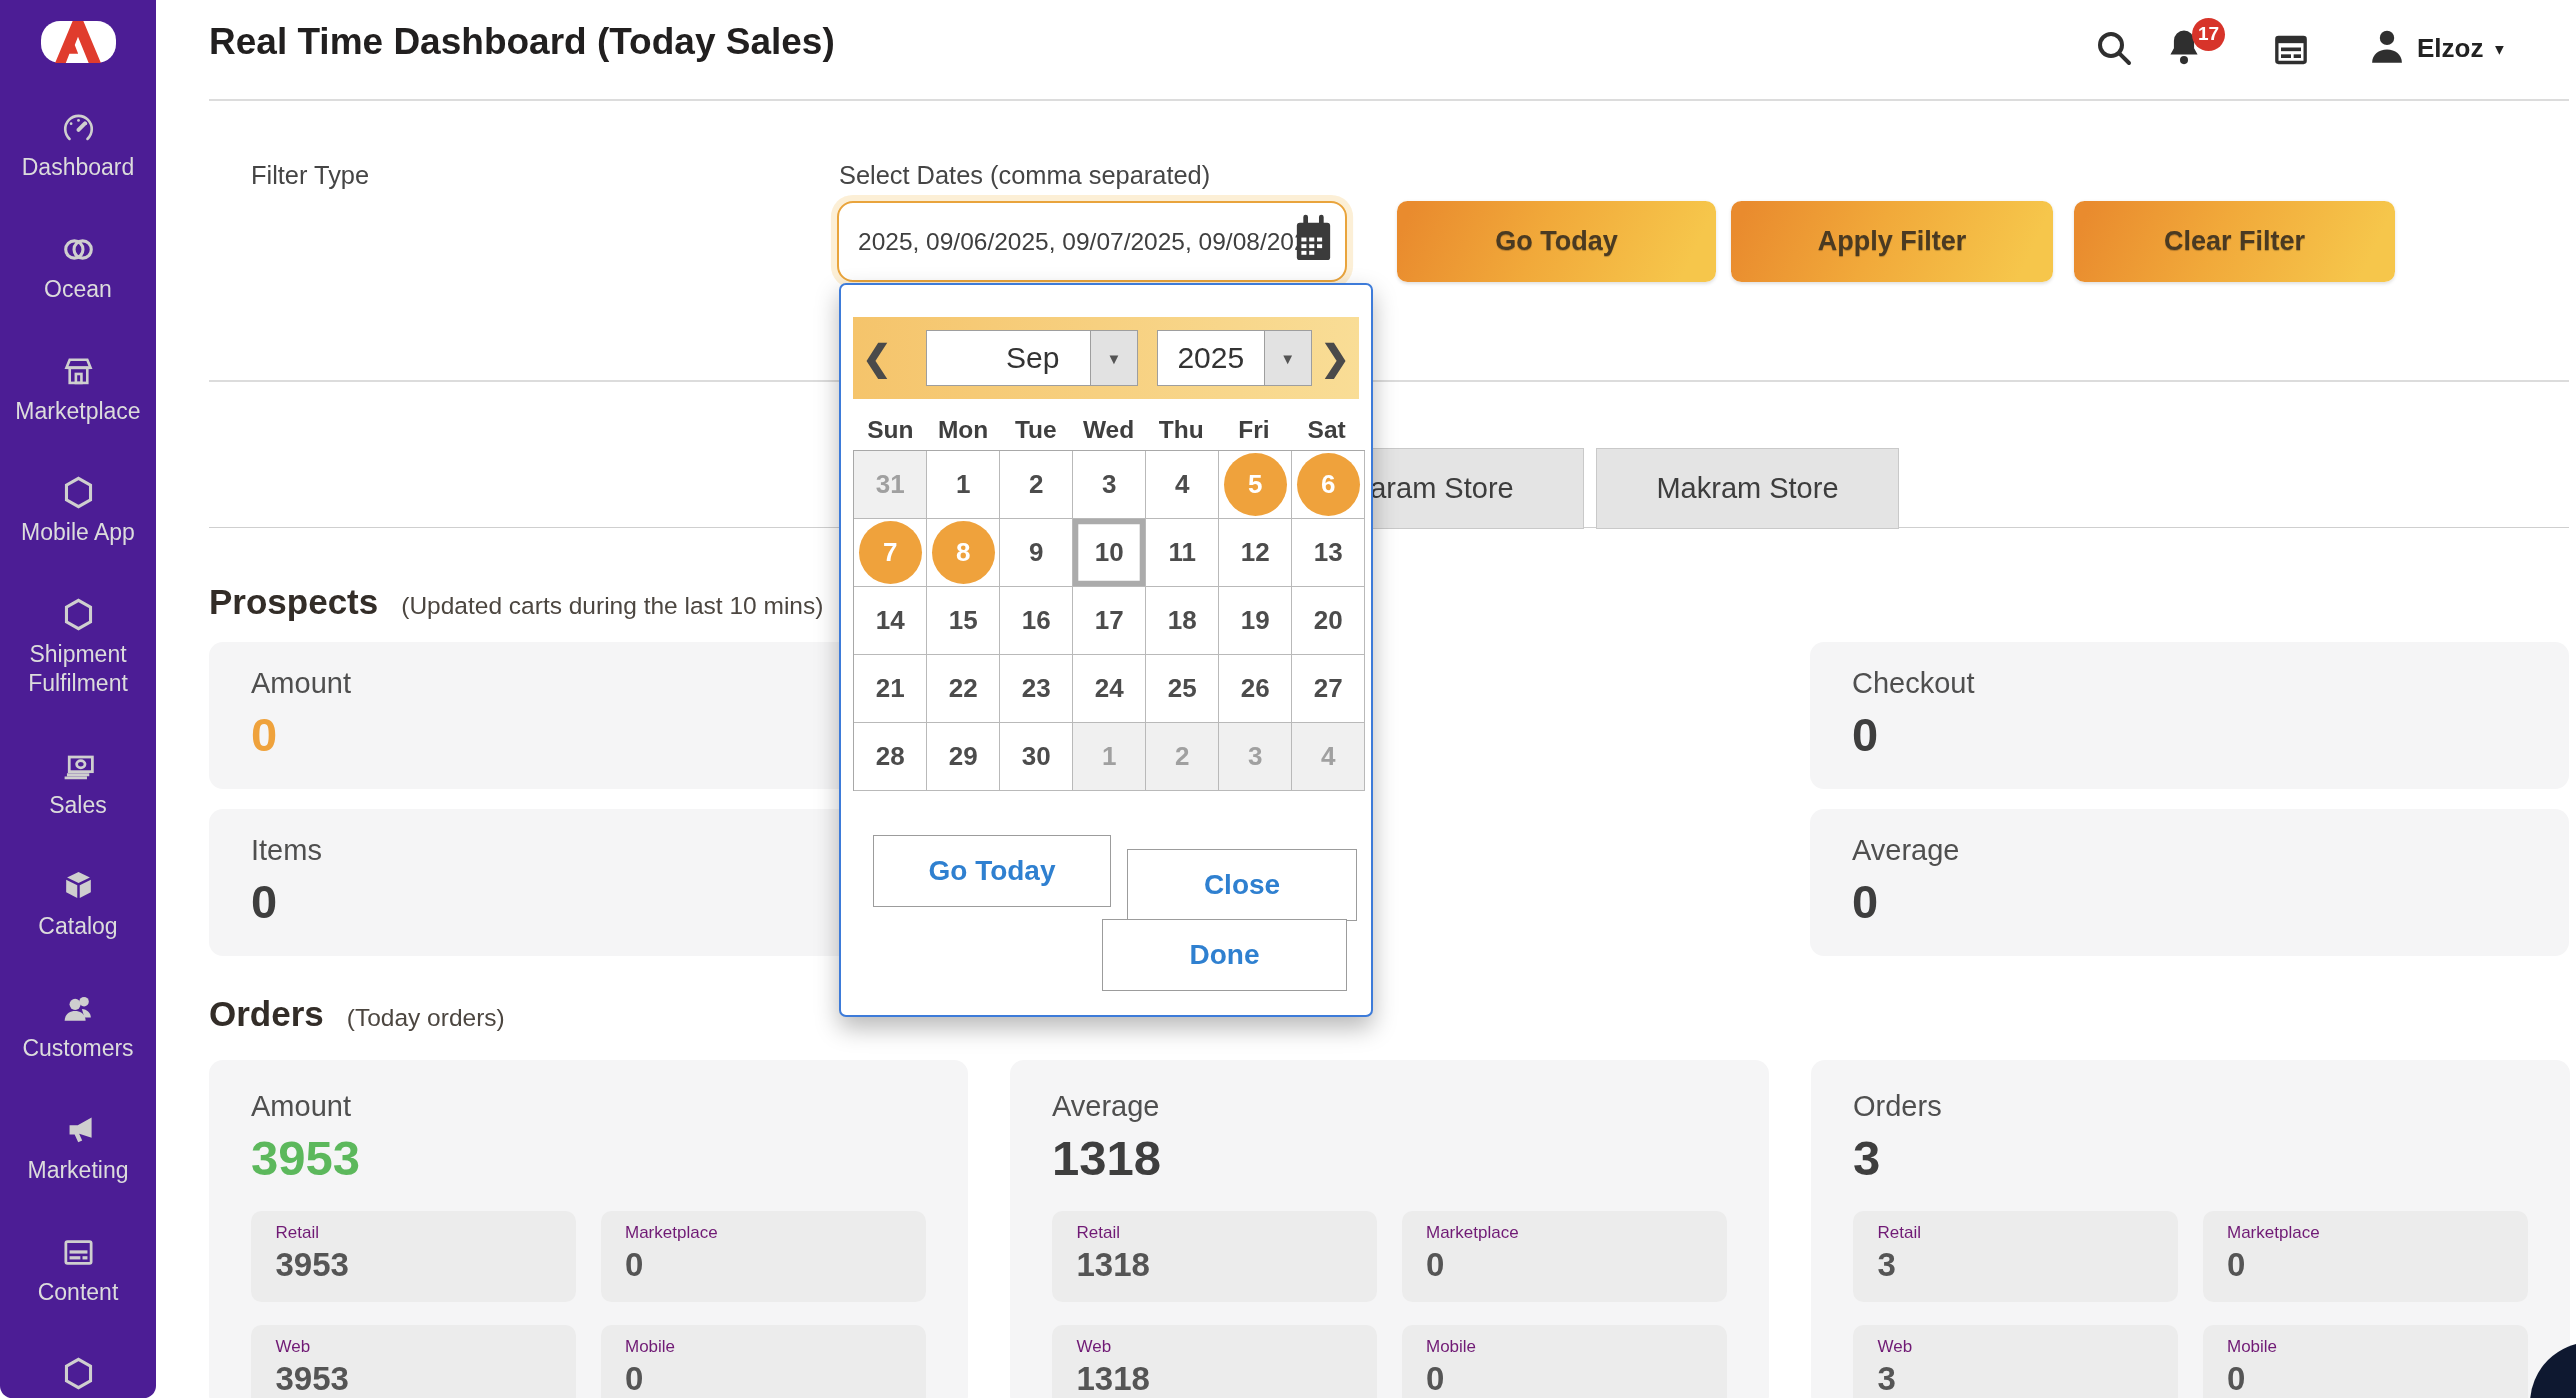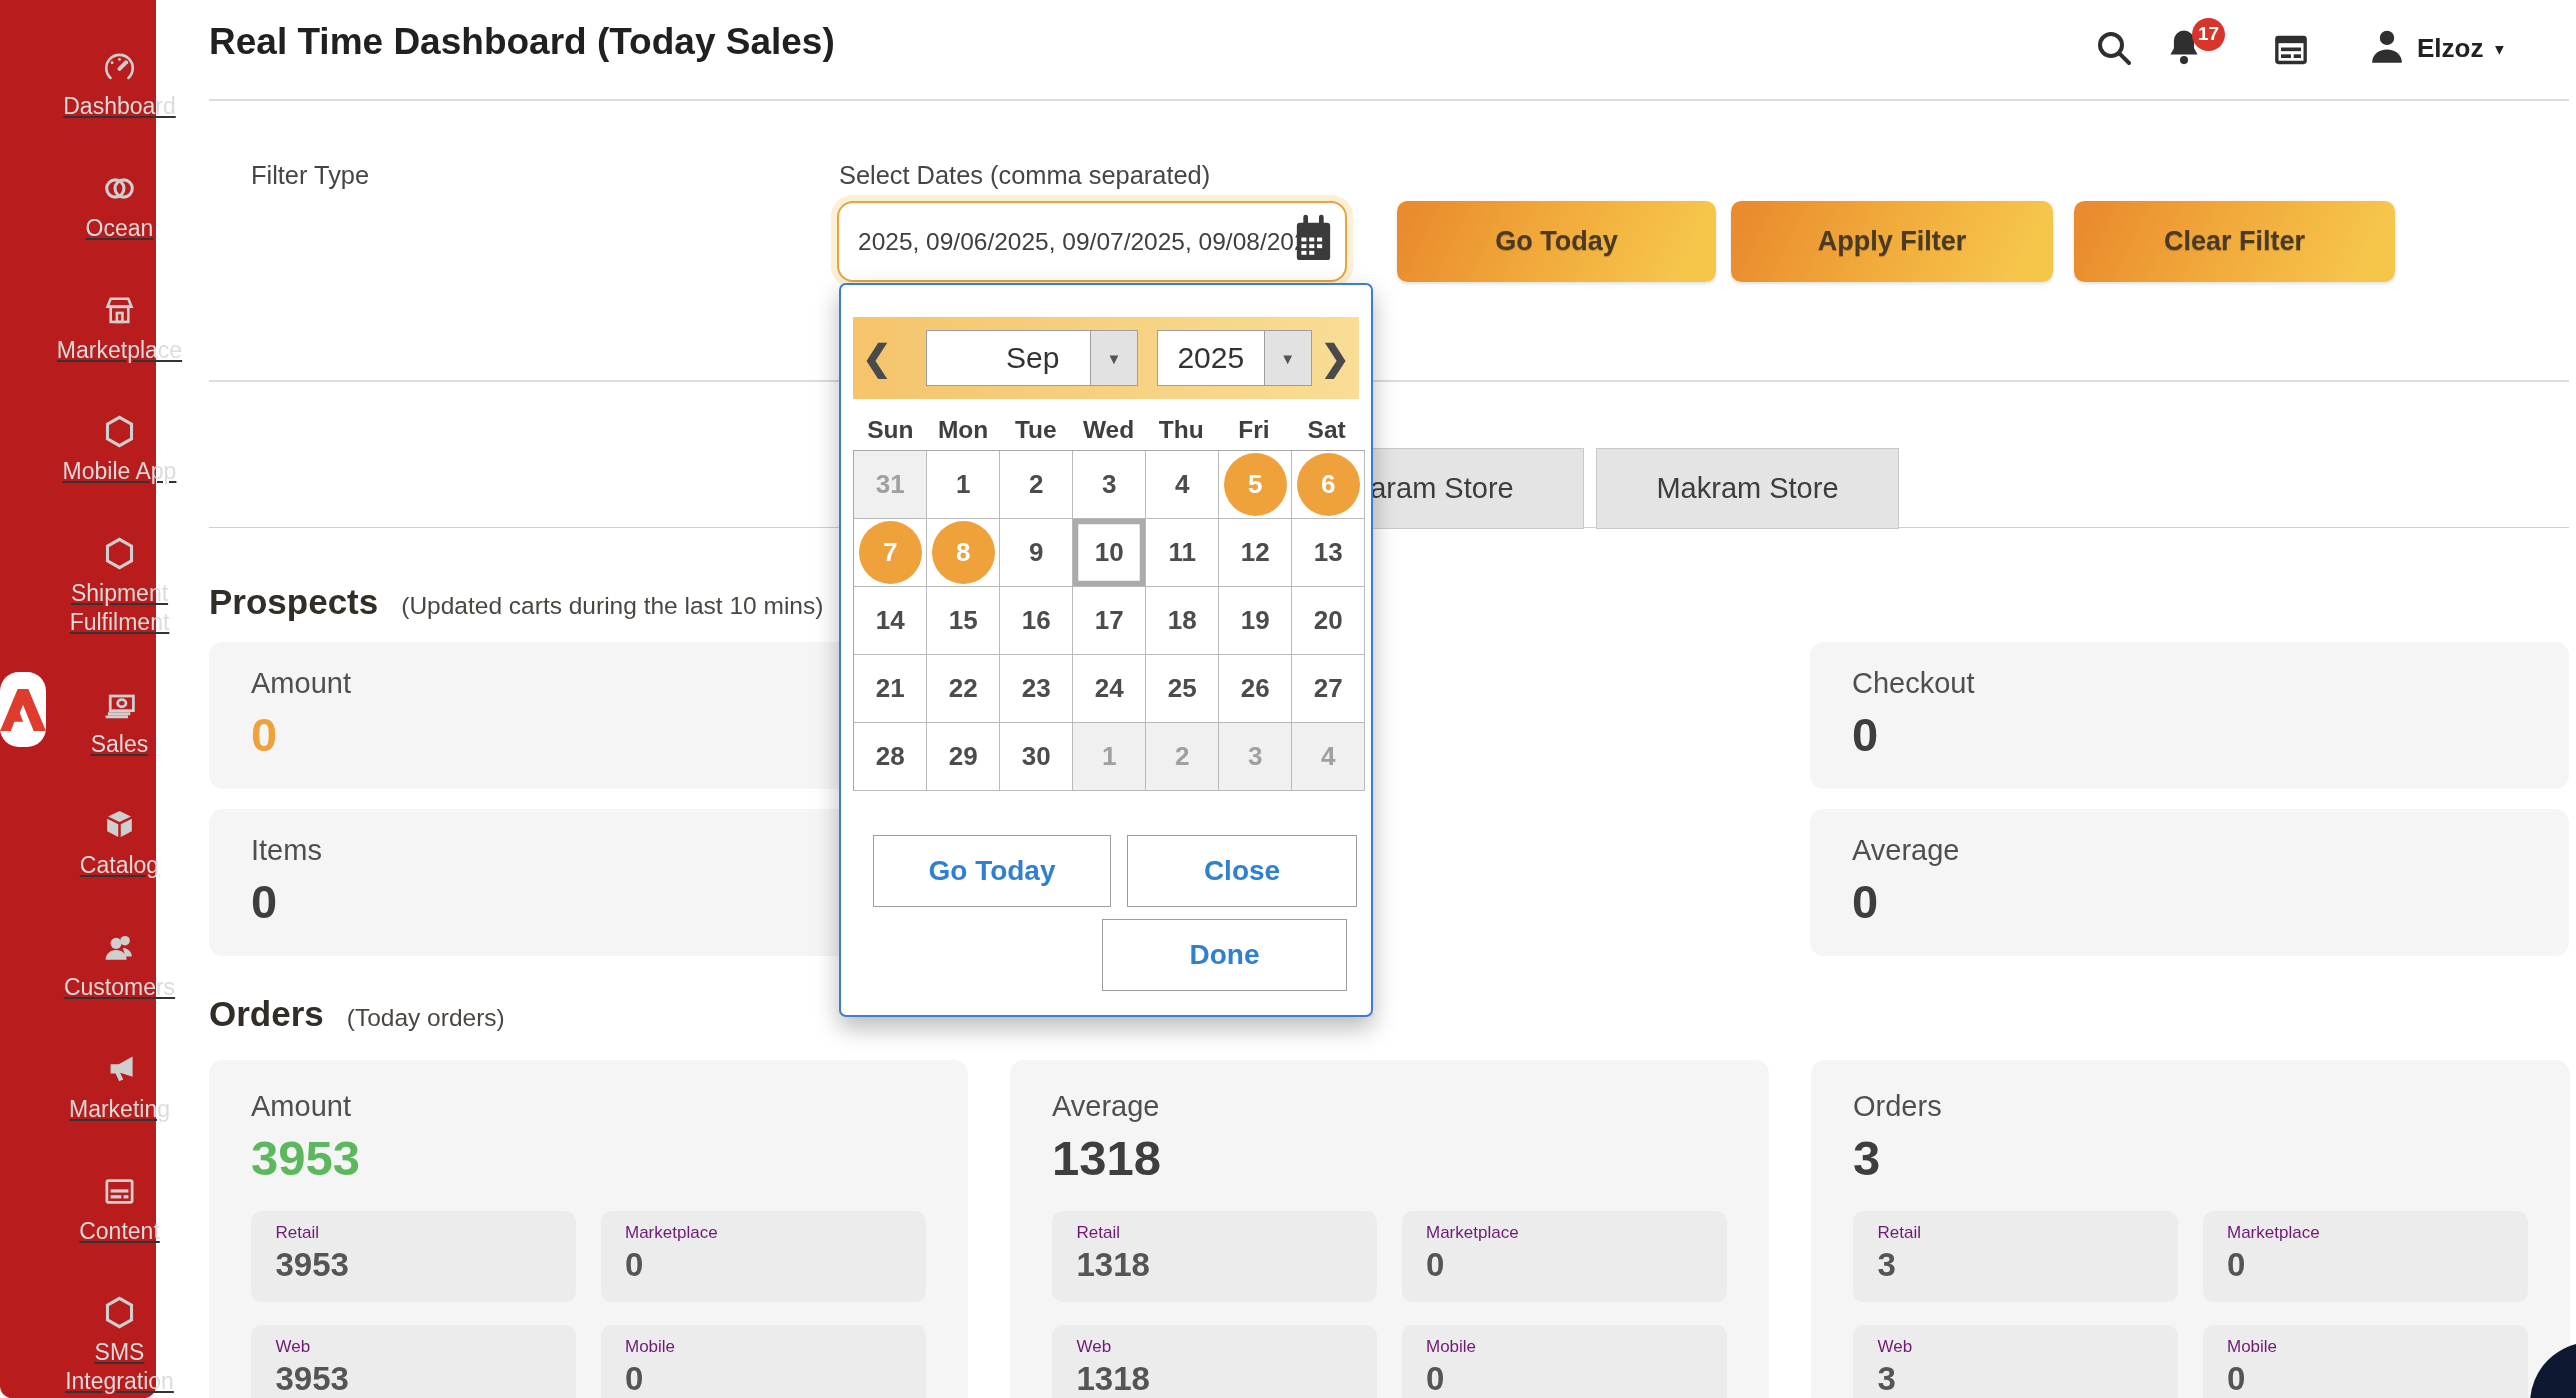--- a/index.html
+++ b/index.html
@@ -1,21 +1,21 @@
 <!DOCTYPE html>
 <html style="font-size:14px"><head>
 <meta charset="utf-8">
 <style>
   html,body{margin:0;padding:0;background:#fff;}
   #app{position:relative;width:2576px;height:1398px;overflow:hidden;background:#fff;
        font-family:"Liberation Sans",sans-serif;color:#333;}
 
   
-  #sidebar{position:absolute;left:0;top:0;width:156px;height:1398px;background:#b91c1c;
-           border-radius:0 0 12.3px 12.3px;display:flex;flex-direction:row;align-items:center;text-decoration:underline;}
+  #sidebar{position:absolute;left:0;top:0;width:156px;height:1398px;background:#4c1d95;
+           border-radius:0 0 12.3px 12.3px;display:flex;flex-direction:column;align-items:center;}
   .logo{margin-top:21px;width:75px;height:75px;background:#fff;border-radius:19px;
         display:flex;align-items:center;justify-content:center;}
   .logo svg{width:46px;height:42px;}
   #side-nav{margin-top:46px;display:flex;flex-direction:column;align-items:center;gap:49px;width:100%;}
   .side-item{display:flex;flex-direction:column;align-items:center;gap:7px;width:147px;cursor:pointer;}
   .side-item .s-icon{width:37px;height:37px;color:#cfcfcf;}
   .side-item .s-icon svg{width:37px;height:37px;display:block;}
   .side-item .s-label{font-size:23px;color:#dcdcdc;text-align:center;line-height:1.25;}
 
   
@@ -105,21 +105,21 @@
   .cell{border-right:0.9px solid #b9b9b9;border-bottom:0.9px solid #b9b9b9;display:flex;align-items:center;
         justify-content:center;font-size:26px;font-weight:700;color:#4c4c4c;background:#fff;cursor:pointer;
         box-sizing:border-box;}
   .cell.muted{background:#f0f0f0;color:#a0a0a0;font-weight:600;}
   .cell.today{box-shadow:inset 0 0 0 5.3px #ababab;}
   .cell .sel{width:63px;height:63px;border-radius:50%;background:#efa23c;color:#fff;display:flex;
              align-items:center;justify-content:center;}
   .cal-btn{position:absolute;background:#fff;border:1.8px solid #9c9c9c;color:#2f80d0;font-size:28px;
            font-weight:700;font-family:inherit;display:flex;align-items:center;justify-content:center;cursor:pointer;}
   #cal-go-today{left:32px;top:550px;width:238px;height:72px;}
-  #cal-close{left:286px;top:550px;width:230px;height:72px;}
+  #cal-close{left:286px;top:564px;width:230px;height:72px;}
   #cal-done{left:261px;top:634px;width:245px;height:72px;}
 
   
   #chat-bubble{position:absolute;left:2530px;top:1342px;width:123px;height:123px;border-radius:50%;
                background:#0e1830;z-index:60;cursor:pointer;}
 </style>
 </head>
 <body>
 
 <div id="app">

